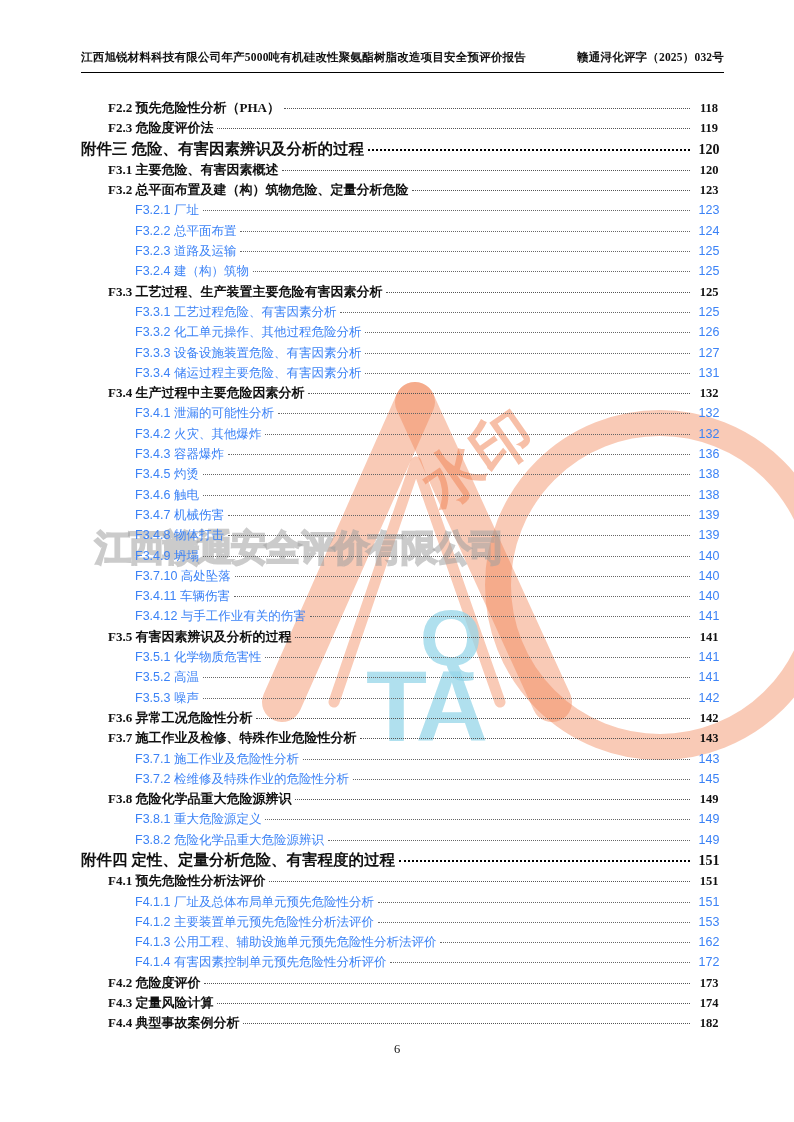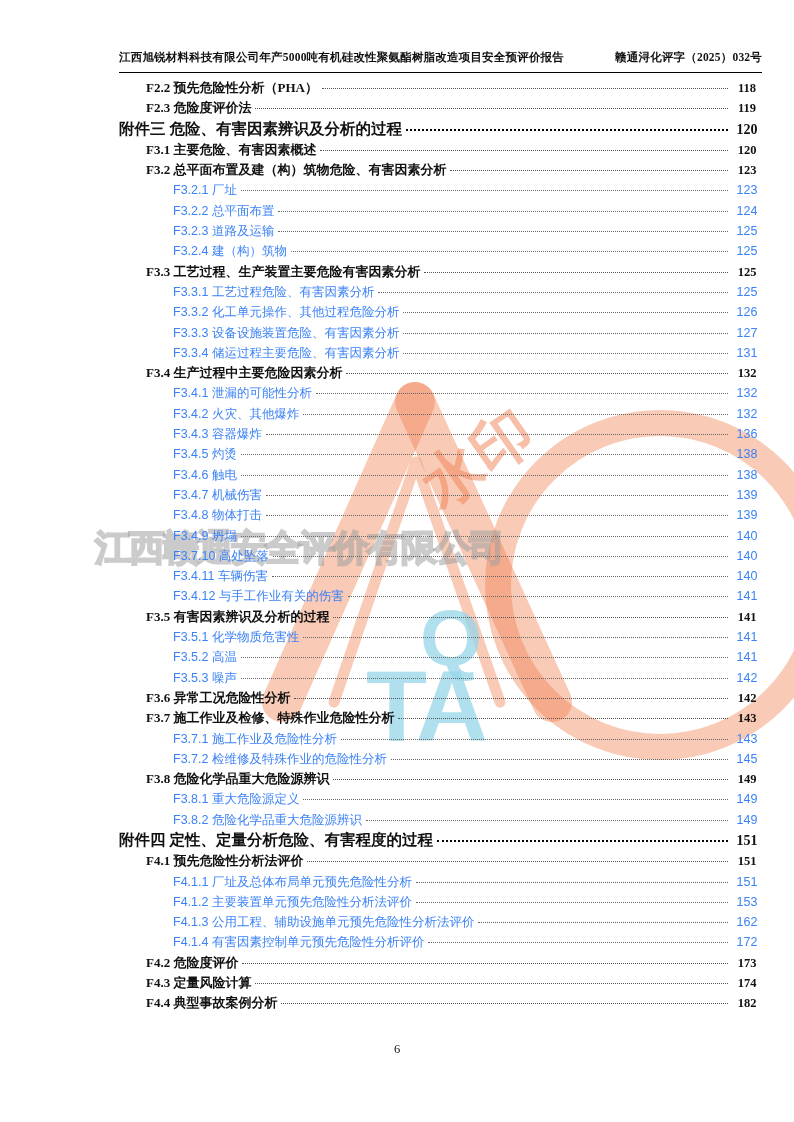--- a/index.html
+++ b/index.html
@@ -27,28 +27,28 @@
     font-family:"Liberation Sans", sans-serif;
     font-size:80px; font-weight:bold; color:rgba(150,214,232,0.75);
   }
   .wm-ta {
     position:absolute; left:366px; top:649px;
     font-family:"Liberation Sans", sans-serif;
     font-size:100px; font-weight:bold; letter-spacing:-4px;
     color:rgba(150,214,232,0.75);
   }
   
-  .content { position:relative; z-index:1; padding:50px 54px 0 119px; }
+  .content { position:relative; z-index:1; padding:50px 54px 0 81px; }
   .hdr {
     display:flex; justify-content:space-between; align-items:flex-end;
     width:643px; font-family:"Liberation Serif", serif;
     font-size:11.5px; font-weight:600; letter-spacing:0.2px;
     border-bottom:1.6px solid #000; padding-bottom:7px; white-space:nowrap;
   }
-  .toc { width:643px; margin-top:5px; }
+  .toc { width:643px; margin-top:25px; }
   .toc-row { display:flex; align-items:baseline; line-height:20.3px; }
   .toc-label { white-space:nowrap; }
   .toc-dots { flex:1 1 auto; margin:0 4px 0 4px; border-bottom:1.9px dotted #555; transform:translateY(-3px); min-width:10px; }
   .toc-page { min-width:30px; text-align:center; white-space:nowrap; }
   .lvl1 { font-family:Liberation Serif, serif; font-weight:bold; font-size:15.5px; }
   .lvl1 .toc-dots { border-bottom:2.2px dotted #000; }
   .lvl1 .toc-page { font-size:14px; }
   .lvl2 { font-weight:bold; font-size:13px; padding-left:27px; }
   .lvl2 .toc-page { font-size:12.5px; }
   .lvl3 { font-family:"Liberation Sans", sans-serif; font-weight:normal; font-size:12.5px; padding-left:54px; color:#3b82f6; }
@@ -100,21 +100,21 @@
           <span class="toc-label">附件三 危险、有害因素辨识及分析的过程</span>
           <span class="toc-dots"></span>
           <span class="toc-page">120</span>
         </div>
         <div class="toc-row lvl2">
           <span class="toc-label">F3.1 主要危险、有害因素概述</span>
           <span class="toc-dots"></span>
           <span class="toc-page">120</span>
         </div>
         <div class="toc-row lvl2">
-          <span class="toc-label">F3.2 总平面布置及建（构）筑物危险、有害因素分析</span>
+          <span class="toc-label">F3.2 总平面布置及建（构）筑物危险、定量分析危险</span>
           <span class="toc-dots"></span>
           <span class="toc-page">123</span>
         </div>
         <div class="toc-row lvl3">
           <span class="toc-label">F3.2.1 厂址</span>
           <span class="toc-dots"></span>
           <span class="toc-page">123</span>
         </div>
         <div class="toc-row lvl3">
           <span class="toc-label">F3.2.2 总平面布置</span>

